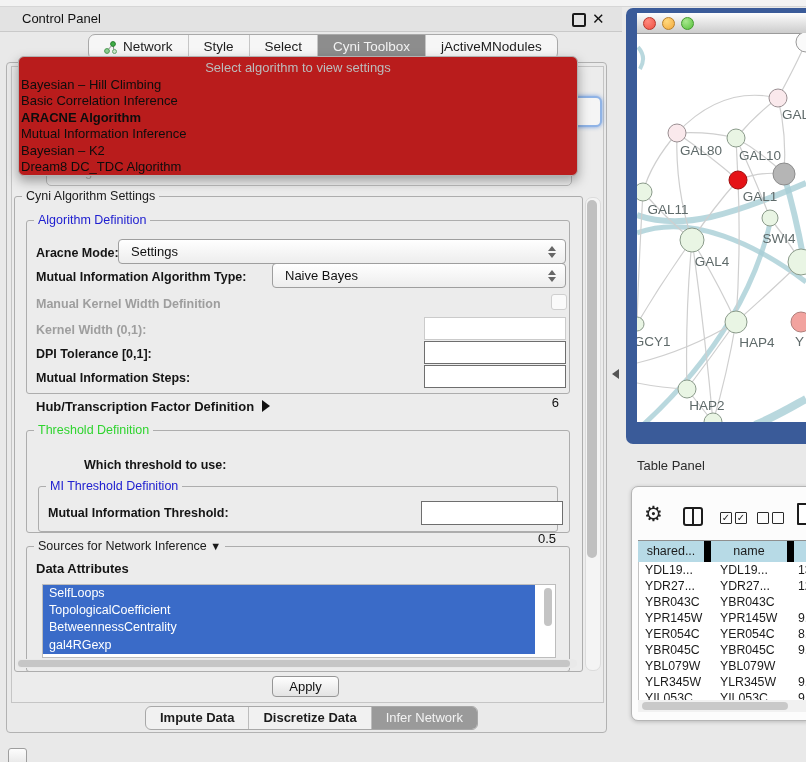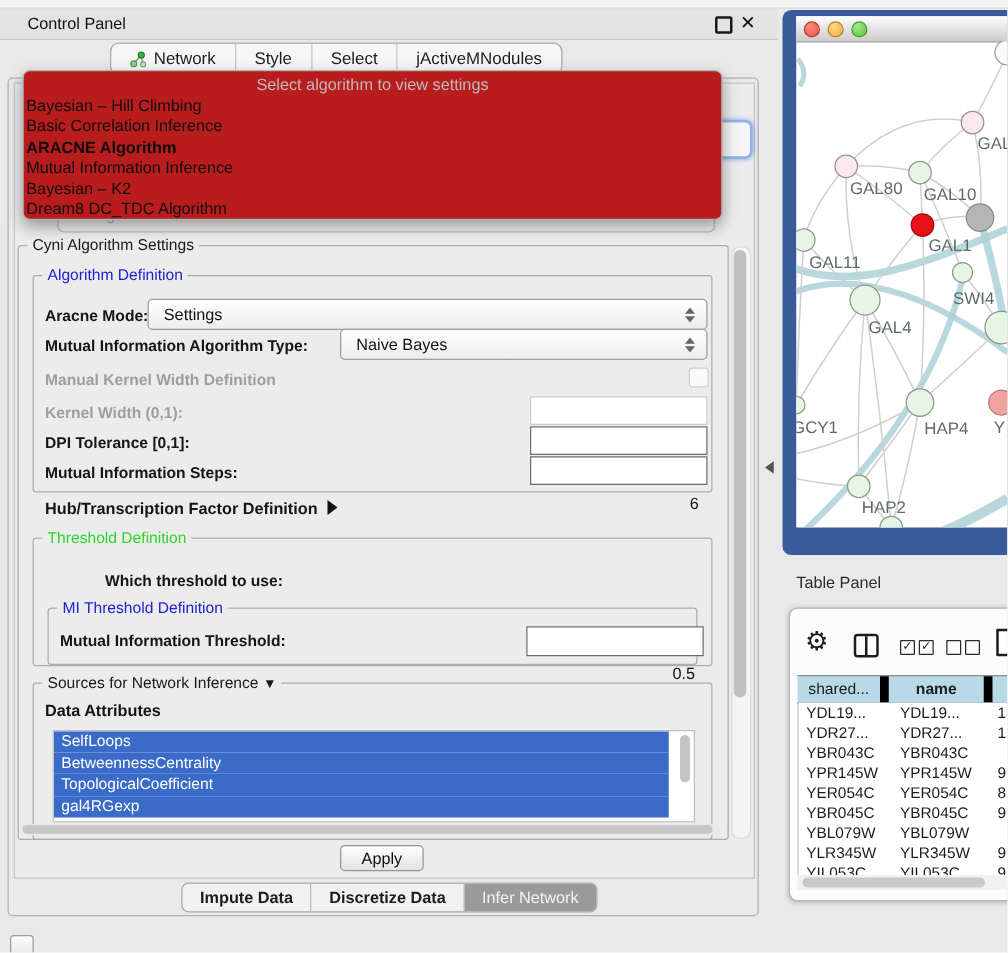--- a/index.html
+++ b/index.html
@@ -81,21 +81,21 @@
   #tp-title{left:637px;top:458px;font-size:13px;color:#2c2c2c;}
   #tp-window{left:631px;top:486px;width:175px;height:233px;background:#fcfcfc;border:1px solid #b5b5b5;border-radius:7px 0 0 7px;box-shadow:0 1px 4px rgba(0,0,0,.2);}
   #gear-icon{left:644px;top:503px;font-size:21px;color:#222;line-height:22px;}
   #split-icon{left:683px;top:507px;width:16px;height:15px;border:2px solid #1d1d1d;border-radius:3px;}
   #split-icon:before{content:"";position:absolute;left:7px;top:0;width:2px;height:15px;background:#1d1d1d;}
   .mini-cb{position:absolute;width:10px;height:10px;border:1.5px solid #2a2a2a;border-radius:1px;font-size:10px;line-height:10px;text-align:center;color:#1a1a1a;font-weight:bold;}
   #doc-icon{left:797px;top:503px;width:12px;height:18px;border:2px solid #1d1d1d;border-radius:1px;background:#fff;}
   #tp-header{left:638px;top:540px;width:168px;height:21px;display:flex;background:#b7dae6;border-top:1px solid #8f8f8f;border-bottom:1px solid #8f8f8f;}
   .th{font-size:12.5px;line-height:21px;text-align:center;color:#1c1c1c;border-right:7px solid #000000;box-sizing:border-box;}
   .th:nth-child(1){width:73px;}
-  .th:nth-child(2){width:83px;font-weight:bold;}
+  .th:nth-child(2){width:83px;}
   .th:nth-child(3){flex:1;border-right:none;}
   #tp-rows{left:638px;top:562px;width:168px;height:138px;overflow:hidden;border-left:1px solid #c4c4c4;box-sizing:border-box;}
   .tr{display:flex;height:16px;line-height:16px;font-size:12.3px;color:#1b1b1b;background:#fff;}
   .td{white-space:nowrap;overflow:hidden;box-sizing:border-box;}
   .td:nth-child(1){width:73px;padding-left:6px;}
   .td:nth-child(2){width:83px;padding-left:8px;}
   .td:nth-child(3){flex:1;padding-left:3px;}
   #tp-hscroll{left:638px;top:700px;width:168px;height:12px;background:#f1f1f1;}
   #tp-hthumb{position:absolute;left:4px;top:2px;width:146px;height:8px;background:#c9c9c9;border-radius:4px;}
   svg text{font-family:"Liberation Sans","DejaVu Sans",sans-serif;}
@@ -123,20 +123,23 @@
           <circle cx="10.5" cy="10.5" r="2" fill="#c9e8cb" stroke="#6aa96f"></circle>
         </svg>
         <span>Network</span>
       </div>
       <div class="tab">
         <span>Style</span>
       </div>
       <div class="tab">
         <span>Select</span>
       </div>
+      <div class="tab active">
+        <span>Cyni Toolbox</span>
+      </div>
       <div class="tab">
         <span>jActiveMNodules</span>
       </div>
     </div>
 
   <div class="abs" id="outer-panel"></div>
   <div class="abs" id="inner-panel"></div>
 
   <div class="abs" id="focus-frag"></div>
   <div class="abs" id="bg-combo">
@@ -211,22 +214,22 @@
   <div class="fs" style="left:26px;top:546px;width:542px;height:124px;"></div>
   <span class="legend abs" style="left:34px;top:539px;">
     <span>Sources for Network Inference</span>
     <span style="font-size:11px;">▼</span>
   </span>
   <span class="lbl" style="left:36px;top:561px;font-size:13px;">Data Attributes</span>
 
   <div id="attr-list">
     <div id="attr-items">
         <div class="attr-item">SelfLoops</div>
+        <div class="attr-item">TopologicalCoefficient</div>
         <div class="attr-item">BetweennessCentrality</div>
-        <div class="attr-item">TopologicalCoefficient</div>
         <div class="attr-item">gal4RGexp</div>
       </div>
     <div id="attr-vthumb"></div>
   </div>
 
   <div class="abs" id="v-scroll">
     <div id="v-thumb"></div>
   </div>
   <div class="abs" id="h-scroll">
     <div id="h-thumb"></div>

